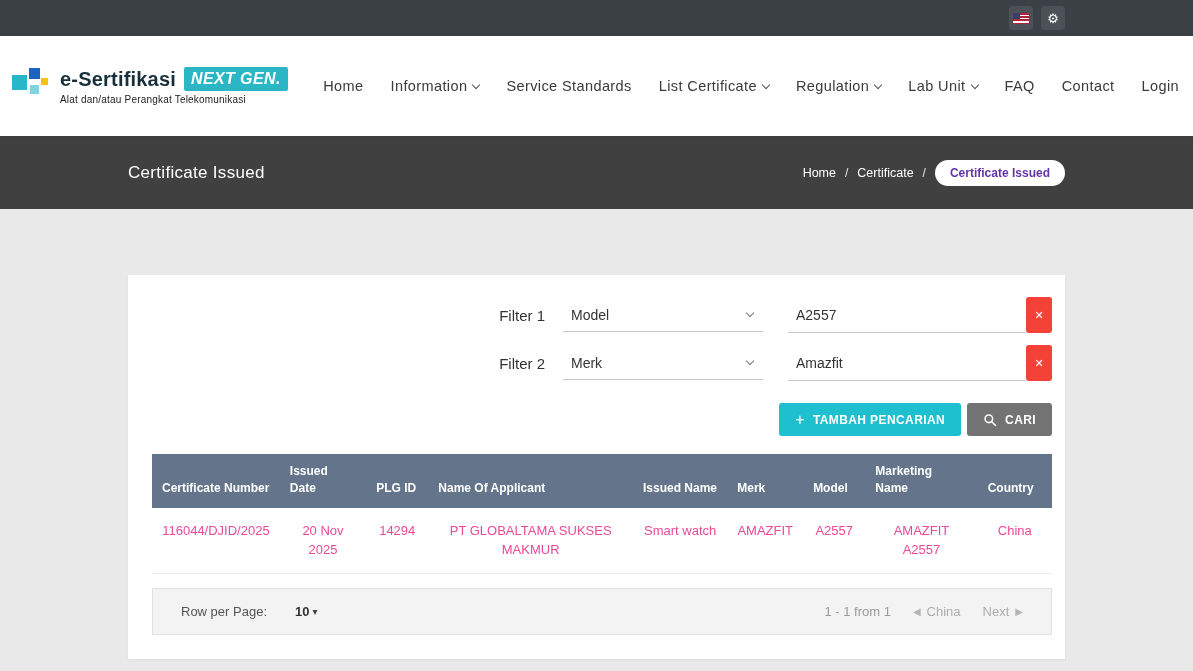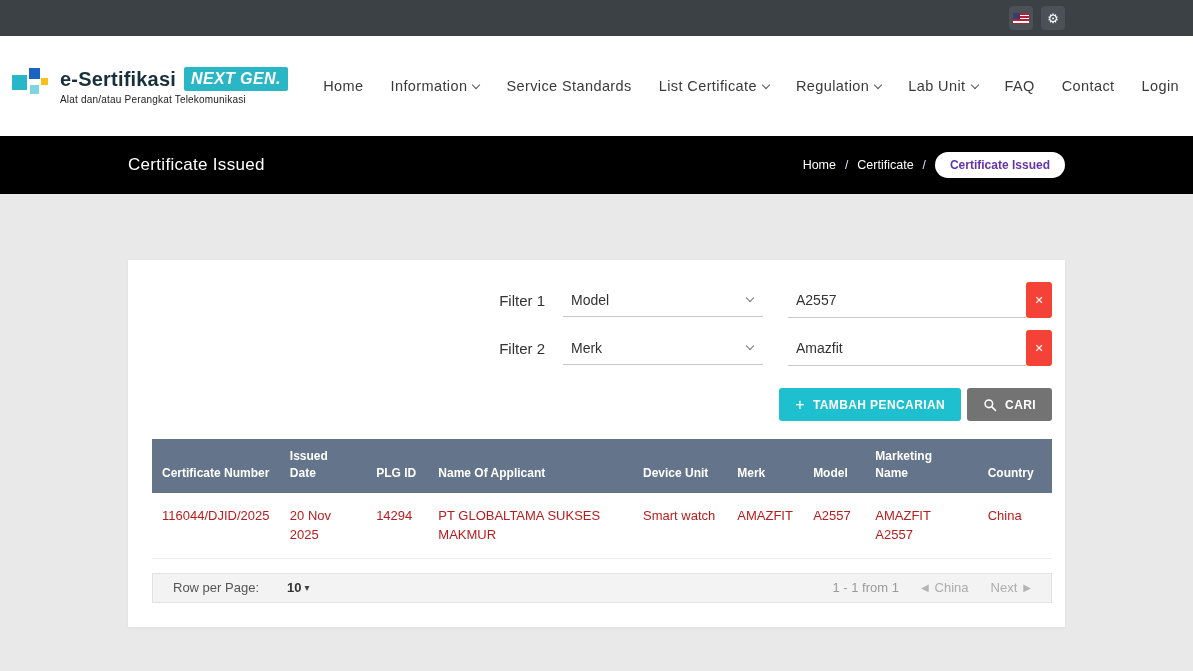--- a/index.html
+++ b/index.html
@@ -29,21 +29,21 @@
   .logo-title { font-size:20px; font-weight:bold; color:#17303c; letter-spacing:.2px; }
   .logo-badge { background:#2bb6c6; color:#fff; font-size:16px; font-weight:bold; font-style:italic;
     padding:3px 7px; border-radius:2px; letter-spacing:.4px; }
   .logo-sub { font-size:10px; color:#222; margin-top:3px; letter-spacing:.2px; }
   .main-nav { display:flex; align-items:center; gap:27px; }
   .nav-item { font-size:14.5px; color:#3a3a3a; letter-spacing:.4px; cursor:pointer; display:flex; align-items:center; white-space:nowrap; }
   .chev { display:inline-block; width:6px; height:6px; border-right:1.5px solid #555; border-bottom:1.5px solid #555;
     transform:rotate(45deg); margin-left:6px; margin-top:-3px; }
 
   
-  .banner { height:58px; background:#000000; display:flex; align-items:center; }
+  .banner { height:73px; background:#404040; display:flex; align-items:center; }
   .banner-inner { width:937px; margin:0 auto; display:flex; align-items:center; justify-content:space-between; }
   .banner-title { color:#fff; font-size:17px; font-weight:500; letter-spacing:.3px; }
   .breadcrumb { display:flex; align-items:center; gap:9px; }
   .crumb { color:#fff; font-size:12.5px; cursor:pointer; }
   .crumb-sep { color:#e8e0f5; font-size:12px; }
   .crumb-pill { background:#fff; color:#6434ab; font-size:12px; font-weight:bold; padding:6px 15px; border-radius:15px; }
 
   
   .card { width:937px; margin:66px auto 0; background:#fff; padding:22px 13px 24px 24px;
     box-shadow:0 1px 3px rgba(0,0,0,.05); }
@@ -63,25 +63,25 @@
   .actions-row { display:flex; justify-content:flex-end; gap:6px; margin:22px 0 18px; }
   .btn { border:none; cursor:pointer; display:flex; align-items:center; gap:8px; font-family:inherit;
     font-size:12px; font-weight:bold; color:#fff; padding:0 16px; height:33px; border-radius:3px; letter-spacing:.4px; }
   .btn-teal { background:#1ec0cf; }
   .btn-purple { background:#737373; }
   .plus-glyph { font-size:16px; font-weight:normal; }
 
   table { width:100%; border-collapse:collapse; margin-top:4px; }
   thead th { background:#64748b; color:#fff; font-size:12px; font-weight:bold; text-align:left;
     vertical-align:bottom; padding:9px 10px 10px; line-height:1.45; }
-  tbody td { font-size:13px; color:#b91c1c; padding:13px 10px; vertical-align:top; line-height:1.5;
-    border-bottom:1px solid #ededed; background:#fff; }
-
-  .pagination { margin-top:14px; height:30px; background:#f3f3f3; border:1px solid #e2e2e2;
-    display:flex; align-items:center; justify-content:space-between; padding:0 20px; }
+  tbody td { font-size:13px; color:#ec4899; padding:13px 10px; vertical-align:top; line-height:1.5;
+    border-bottom:1px solid #ededed; background:#fff;text-align:center; }
+
+  .pagination { margin-top:14px; height:47px; background:#f3f3f3; border:1px solid #e2e2e2;
+    display:flex; align-items:center; justify-content:space-between; padding:0 28px; }
   .rpp { display:flex; align-items:center; font-size:13px; color:#555; }
   .rpp-value { font-weight:bold; color:#333; margin-left:28px; cursor:pointer; display:flex; align-items:center; gap:3px; }
   .rpp-caret { font-size:10px; color:#444; }
   .pag-right { display:flex; align-items:center; gap:22px; }
   .range-text { font-size:13px; color:#9a9a9a; }
   .pager { display:flex; align-items:center; gap:6px; font-size:13px; color:#adadad; cursor:pointer; }
   .pager .tri { font-size:10px; color:#b5b5b5; }
 </style>
 </head>
 <body>
@@ -217,21 +217,21 @@
           <col style="width:62px">
           <col style="width:112px">
           <col style="width:74px">
       </colgroup>
       <thead>
         <tr>
           <th>Certificate Number</th>
           <th>Issued Date</th>
           <th>PLG ID</th>
           <th>Name Of Applicant</th>
-          <th>Device Unit</th>
+          <th>Issued Name</th>
           <th>Merk</th>
           <th>Model</th>
           <th>Marketing Name</th>
           <th>Country</th>
         </tr>
       </thead>
       <tbody>
         <tr>
           <td>116044/DJID/2025</td>
           <td>20 Nov 2025</td>

